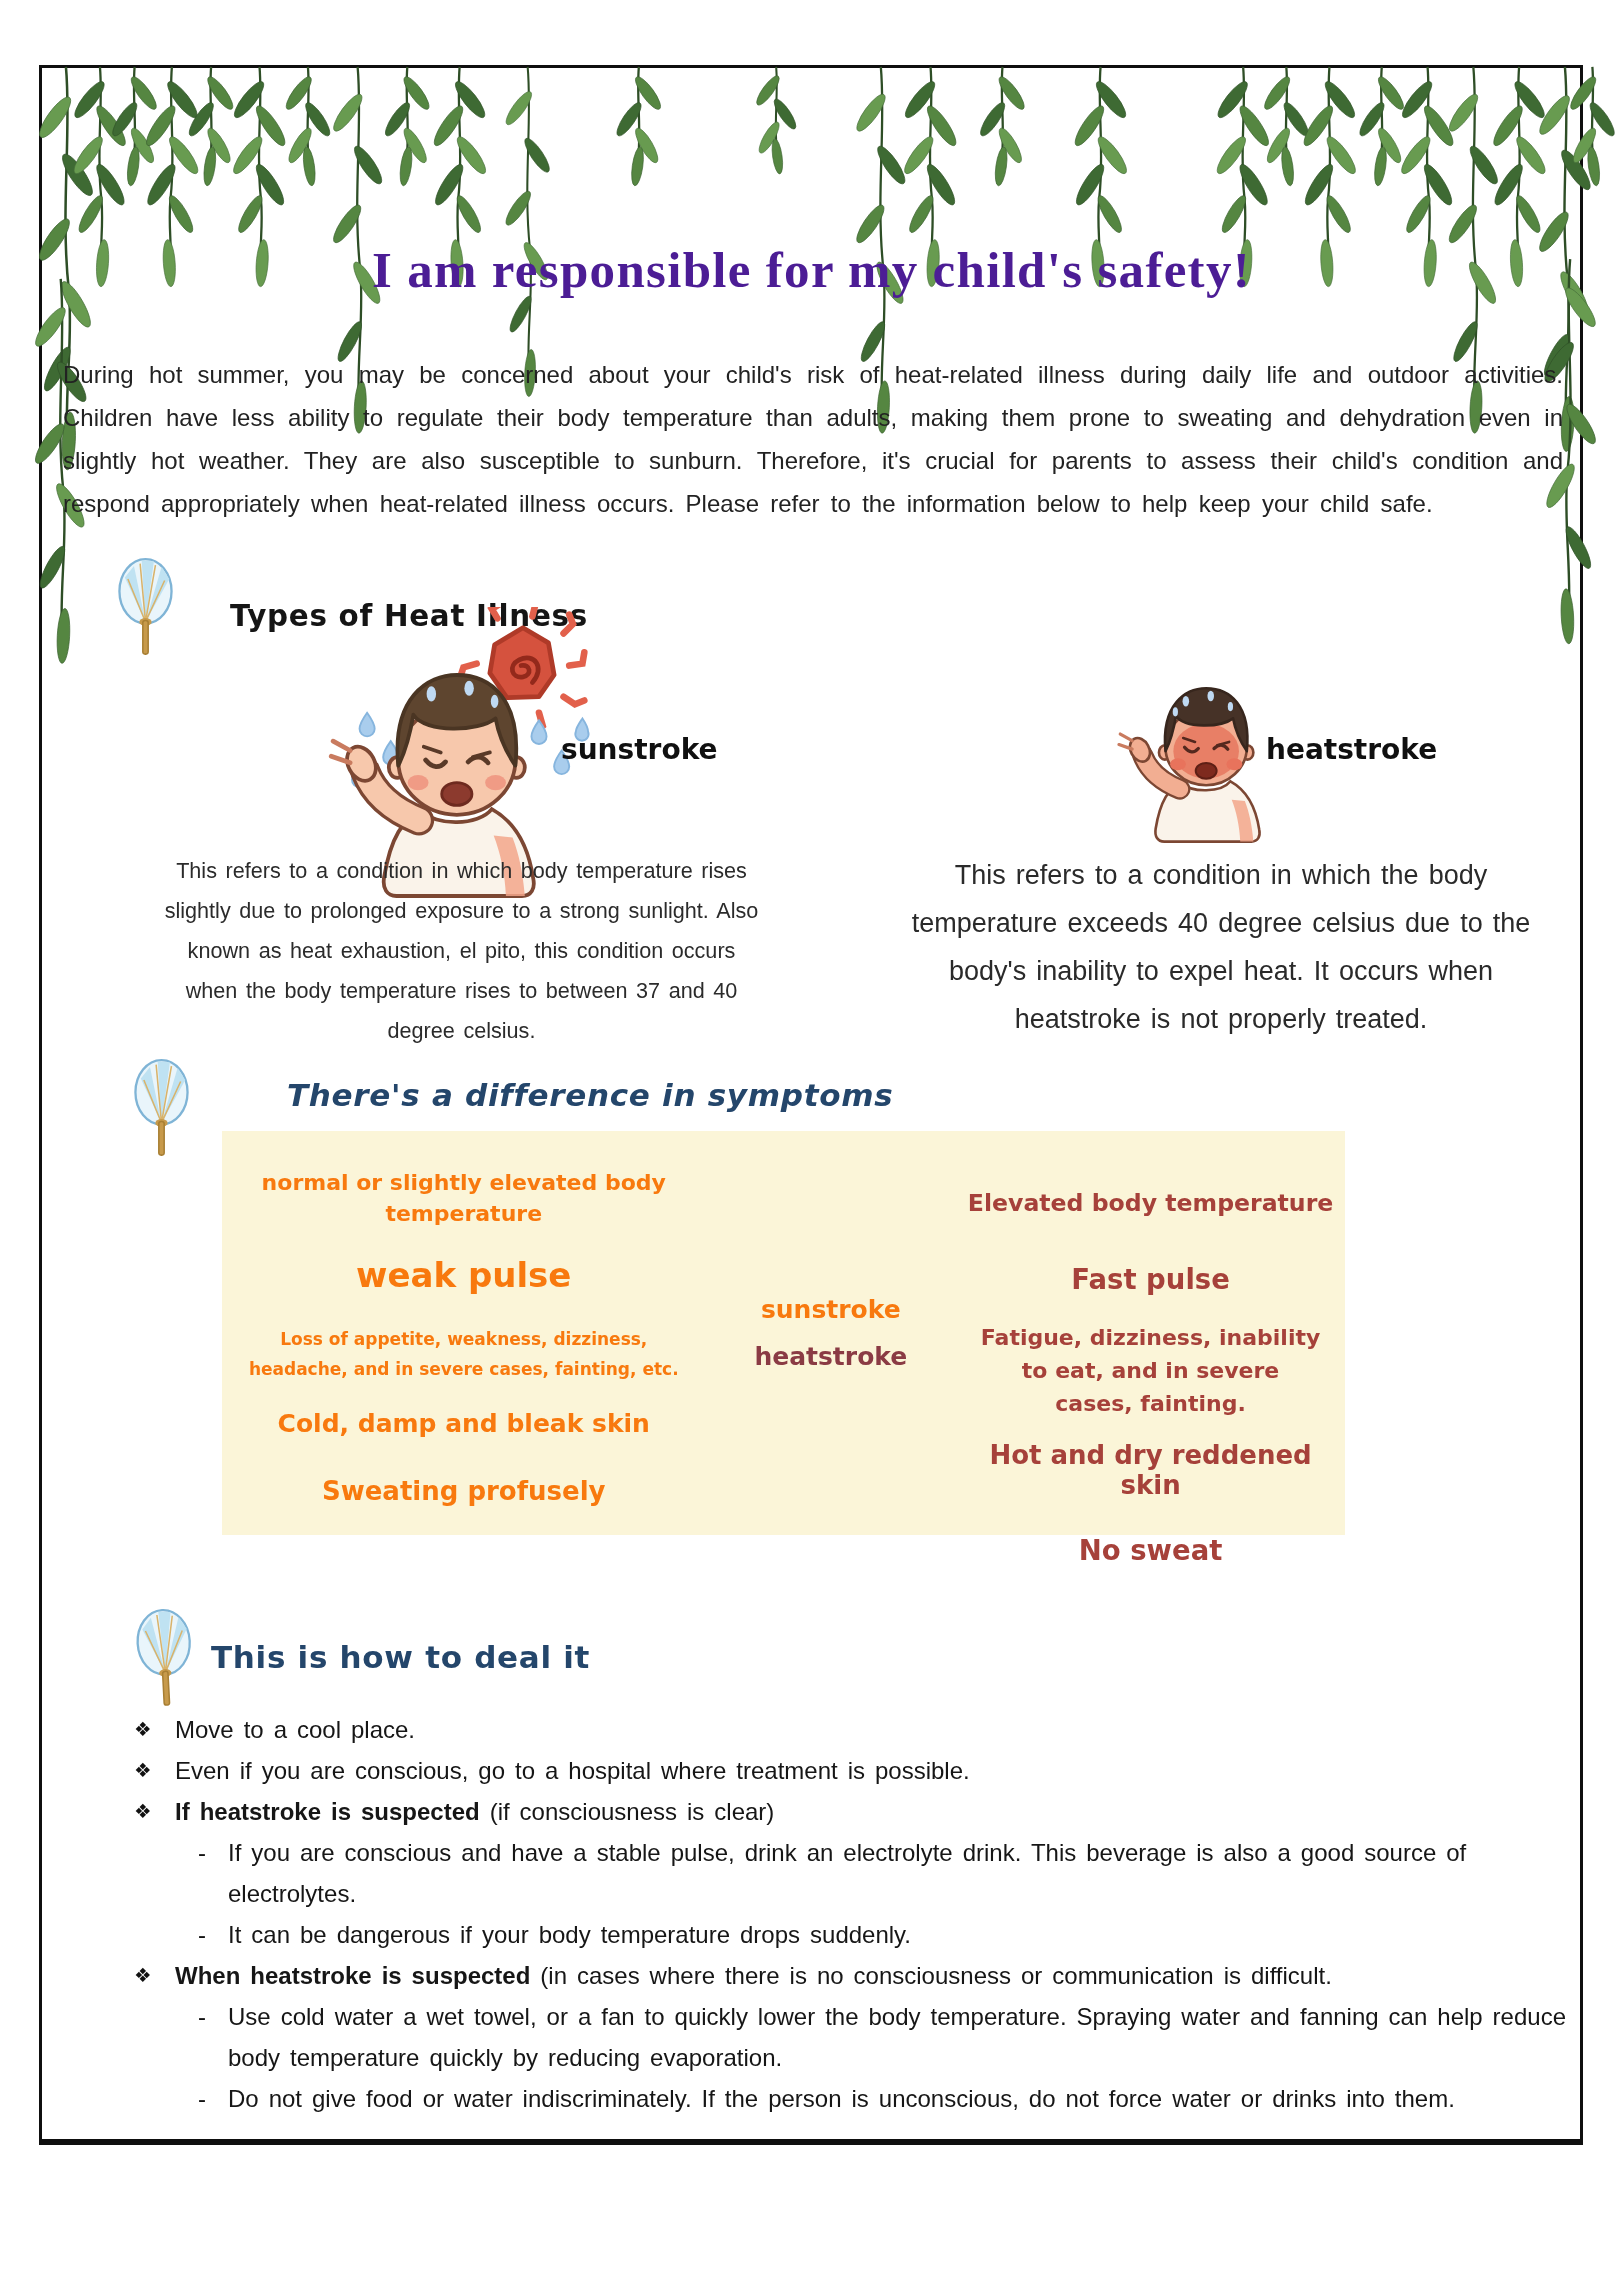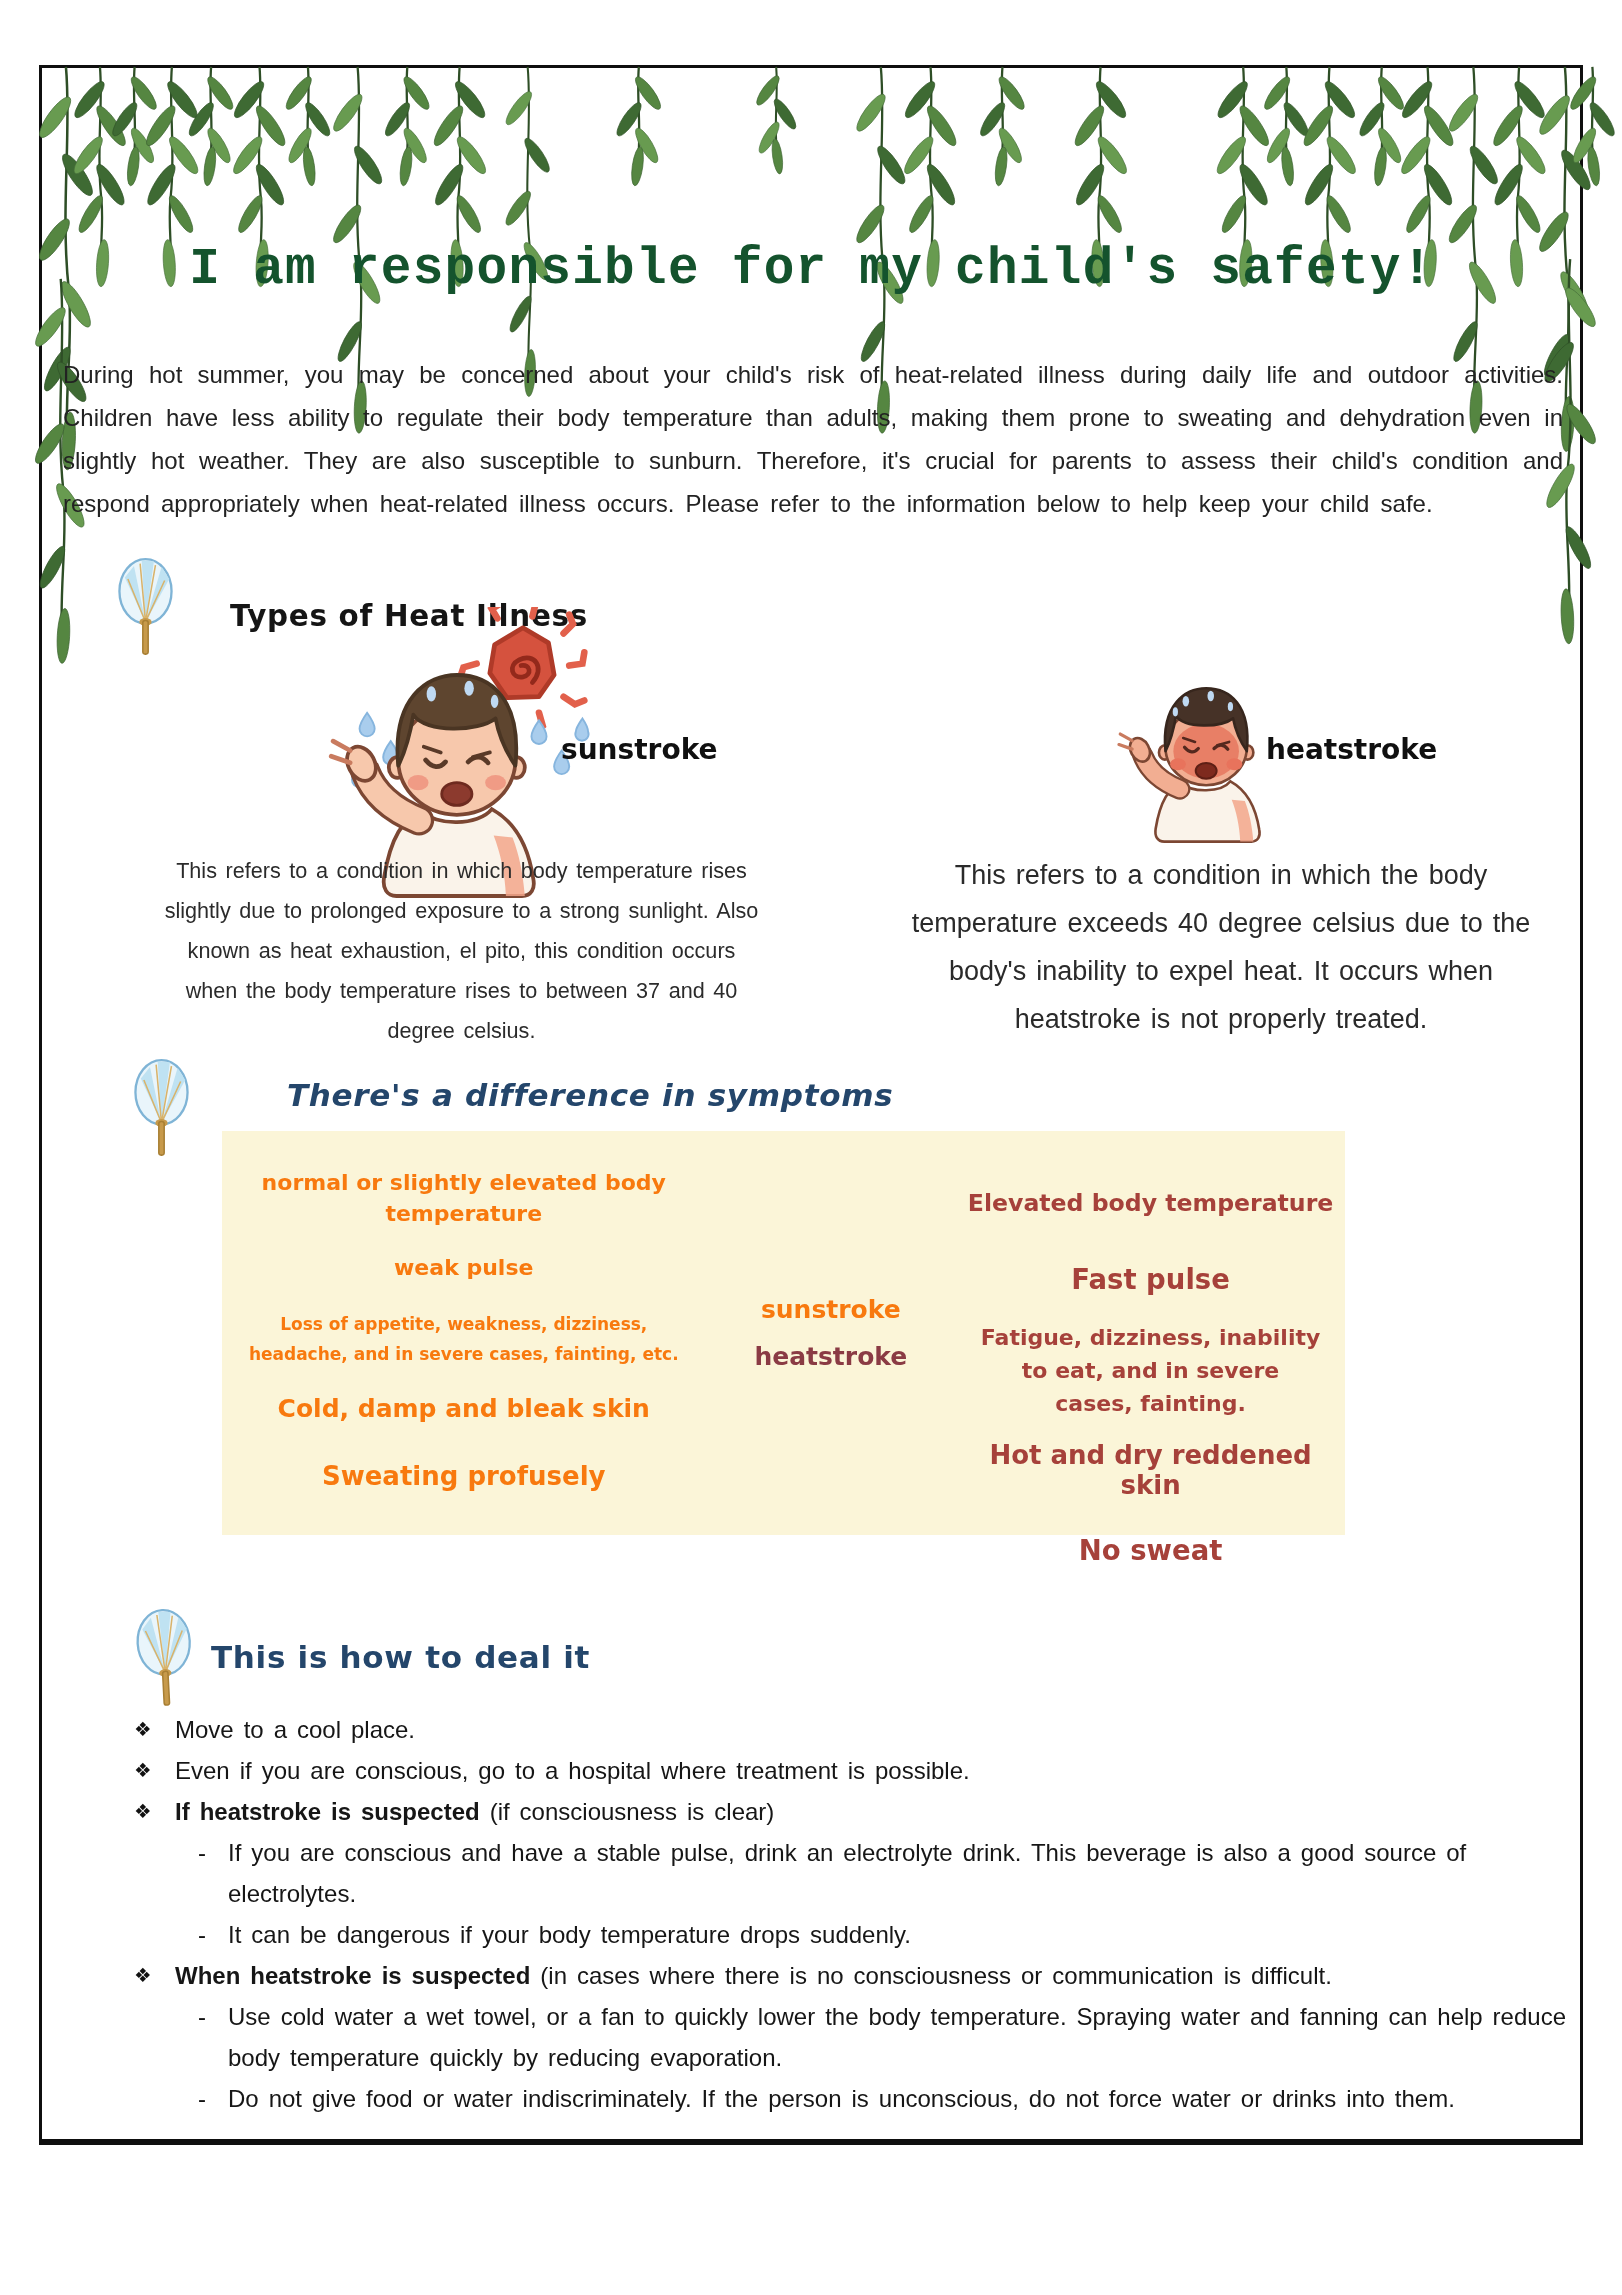--- a/index.html
+++ b/index.html
@@ -7,21 +7,21 @@
         font-family:"Liberation Sans",sans-serif;color:#161616;}
   .border-frame{position:absolute;left:39px;top:65px;width:1544px;height:2080px;
         border:3.9px solid #0f0f0f;border-bottom-width:6.5px;box-sizing:border-box;z-index:1;}
   .leaves{position:absolute;left:0;top:63px;width:1623px;height:654px;z-index:2;pointer-events:none;}
   .stem{fill:none;stroke:#2e4e26;stroke-width:3.5px;}
   .lf1{fill:#3e6a33;stroke:#2f5227;stroke-width:1px;}
   .lf2{fill:#558641;stroke:#3a612f;stroke-width:1px;}
   .lf3{fill:#689b50;stroke:#47703a;stroke-width:1px;}
 
   .title{position:absolute;left:0;top:241px;width:1623px;text-align:center;z-index:3;
-        font-family:Liberation Mono, monospace;font-weight:bold;font-size:51px;color:#14532d;letter-spacing:1.3px;}
+        font-family:Liberation Serif, serif;font-weight:bold;font-size:51px;color:#4c1d95;letter-spacing:1.3px;}
   .intro{position:absolute;left:63px;top:353px;width:1500px;z-index:3;
         font-size:24px;line-height:43px;color:#222;text-align:justify;word-spacing:4.6px;}
 
   .fan{position:absolute;width:69px;z-index:3;}
   .fan1{left:111px;top:556px;}
   .fan2{left:127px;top:1057px;}
   .fan3{left:130px;top:1607px;transform:rotate(-3deg);}
 
   .h-types{position:absolute;left:230px;top:599px;z-index:3;
         font-family:"DejaVu Sans",sans-serif;font-weight:bold;font-size:29.4px;color:#151515;letter-spacing:0.7px;}
@@ -40,21 +40,21 @@
         text-align:center;font-size:21.6px;line-height:40px;color:#2b2b2b;word-spacing:2.6px;}
   .desc-heat{position:absolute;left:910px;top:851px;width:622px;z-index:3;
         text-align:center;font-size:27px;line-height:48px;color:#2a2a2a;word-spacing:2.6px;}
 
   .tbl{position:absolute;left:222px;top:1131px;width:1123px;height:404px;background:#fbf5d8;z-index:3;
         display:flex;font-family:"DejaVu Sans",sans-serif;font-weight:bold;box-sizing:border-box;gap:36px;}
   .colL{width:46%;padding-top:36px;text-align:center;color:#f8790e;box-sizing:border-box;}
   .colM{width:17%;padding-top:164px;text-align:center;box-sizing:border-box;}
   .colR{width:37%;padding-top:58px;text-align:center;color:#a6413a;box-sizing:border-box;}
   .l1{font-size:22px;line-height:31px;max-width:419px;margin:0 auto 26px;}
-  .l2{font-size:22px;margin:0 auto 29.4px;}
+  .l2{font-size:34px;margin:0 auto 29.4px;}
   .l3{font-size:17px;line-height:30px;max-width:458px;margin:0 auto 25px;}
   .l4{font-size:25px;margin:0 auto 38px;}
   .l5{font-size:26px;margin:12px auto;}
   .m1{font-size:25px;color:#f8790e;margin:0 0 18.3px;}
   .m2{font-size:25px;color:#8a3b44;}
   .r1{font-size:23.6px;margin:0 auto 46px;}
   .r2{font-size:27.5px;margin:0 auto 26px;}
   .r3{font-size:22px;line-height:33px;max-width:340px;margin:0 auto 19.6px;}
   .r4{font-size:26px;margin:0 auto 34px;}
   .r5{font-size:27.5px;margin:0 auto;}

